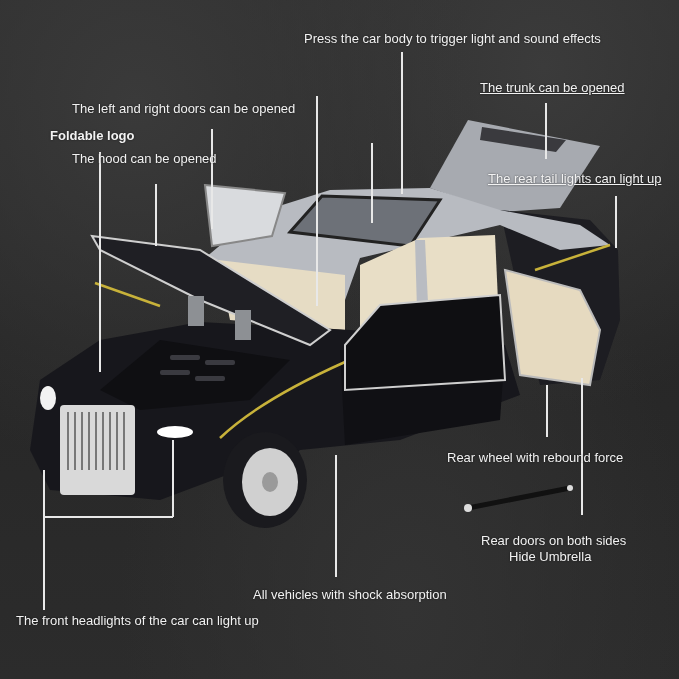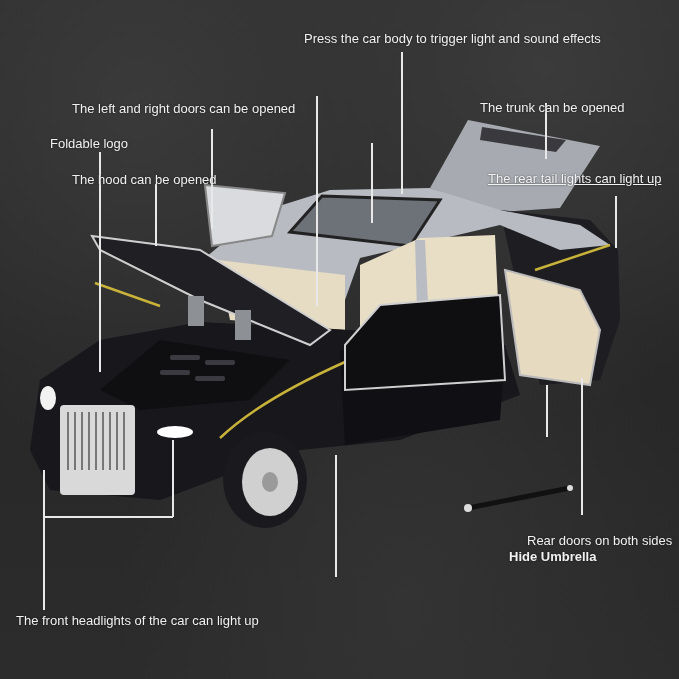--- a/index.html
+++ b/index.html
@@ -102,21 +102,23 @@
   <div class="vline" style="left:155px;top:184px;height:62px;"></div>
   <div class="vline" style="left:615px;top:196px;height:52px;"></div>
   <div class="vline" style="left:546px;top:385px;height:52px;"></div>
   <div class="vline" style="left:581px;top:378px;height:137px;"></div>
   <div class="vline" style="left:335px;top:455px;height:122px;"></div>
   <div class="vline" style="left:43px;top:470px;height:140px;"></div>
   <div class="vline" style="left:172px;top:440px;height:77px;"></div>
   <div class="hline" style="left:43px;top:516px;width:130px;"></div>
 
   <div class="label" style="left:304px;top:31px;">Press the car body to trigger light and sound effects</div>
-  <div class="label" style="left:480px;top:100px;">The trunk can be opened</div>
+  <div class="label" style="left:480px;top:80px;text-decoration:underline;">The trunk can be opened</div>
   <div class="label" style="left:72px;top:101px;">The left and right doors can be opened</div>
-  <div class="label" style="left:50px;top:136px;">Foldable logo</div>
-  <div class="label" style="left:72px;top:172px;">The hood can be opened</div>
+  <div class="label" style="left:50px;top:128px;font-weight:bold;">Foldable logo</div>
+  <div class="label" style="left:72px;top:151px;">The hood can be opened</div>
   <div class="label" style="left:488px;top:171px;text-decoration:underline;">The rear tail lights can light up</div>
-  <div class="label" style="left:527px;top:533px;text-align:right;">Rear doors on both sides</div>
-  <div class="label" style="left:509px;top:549px;font-weight:bold;">Hide Umbrella</div>
+  <div class="label" style="left:447px;top:450px;">Rear wheel with rebound force</div>
+  <div class="label" style="left:481px;top:533px;text-align:right;">Rear doors on both sides</div>
+  <div class="label" style="left:509px;top:549px;">Hide Umbrella</div>
+  <div class="label" style="left:253px;top:587px;">All vehicles with shock absorption</div>
   <div class="label" style="left:16px;top:613px;">The front headlights of the car can light up</div>
 </div>
 
 </body></html>

